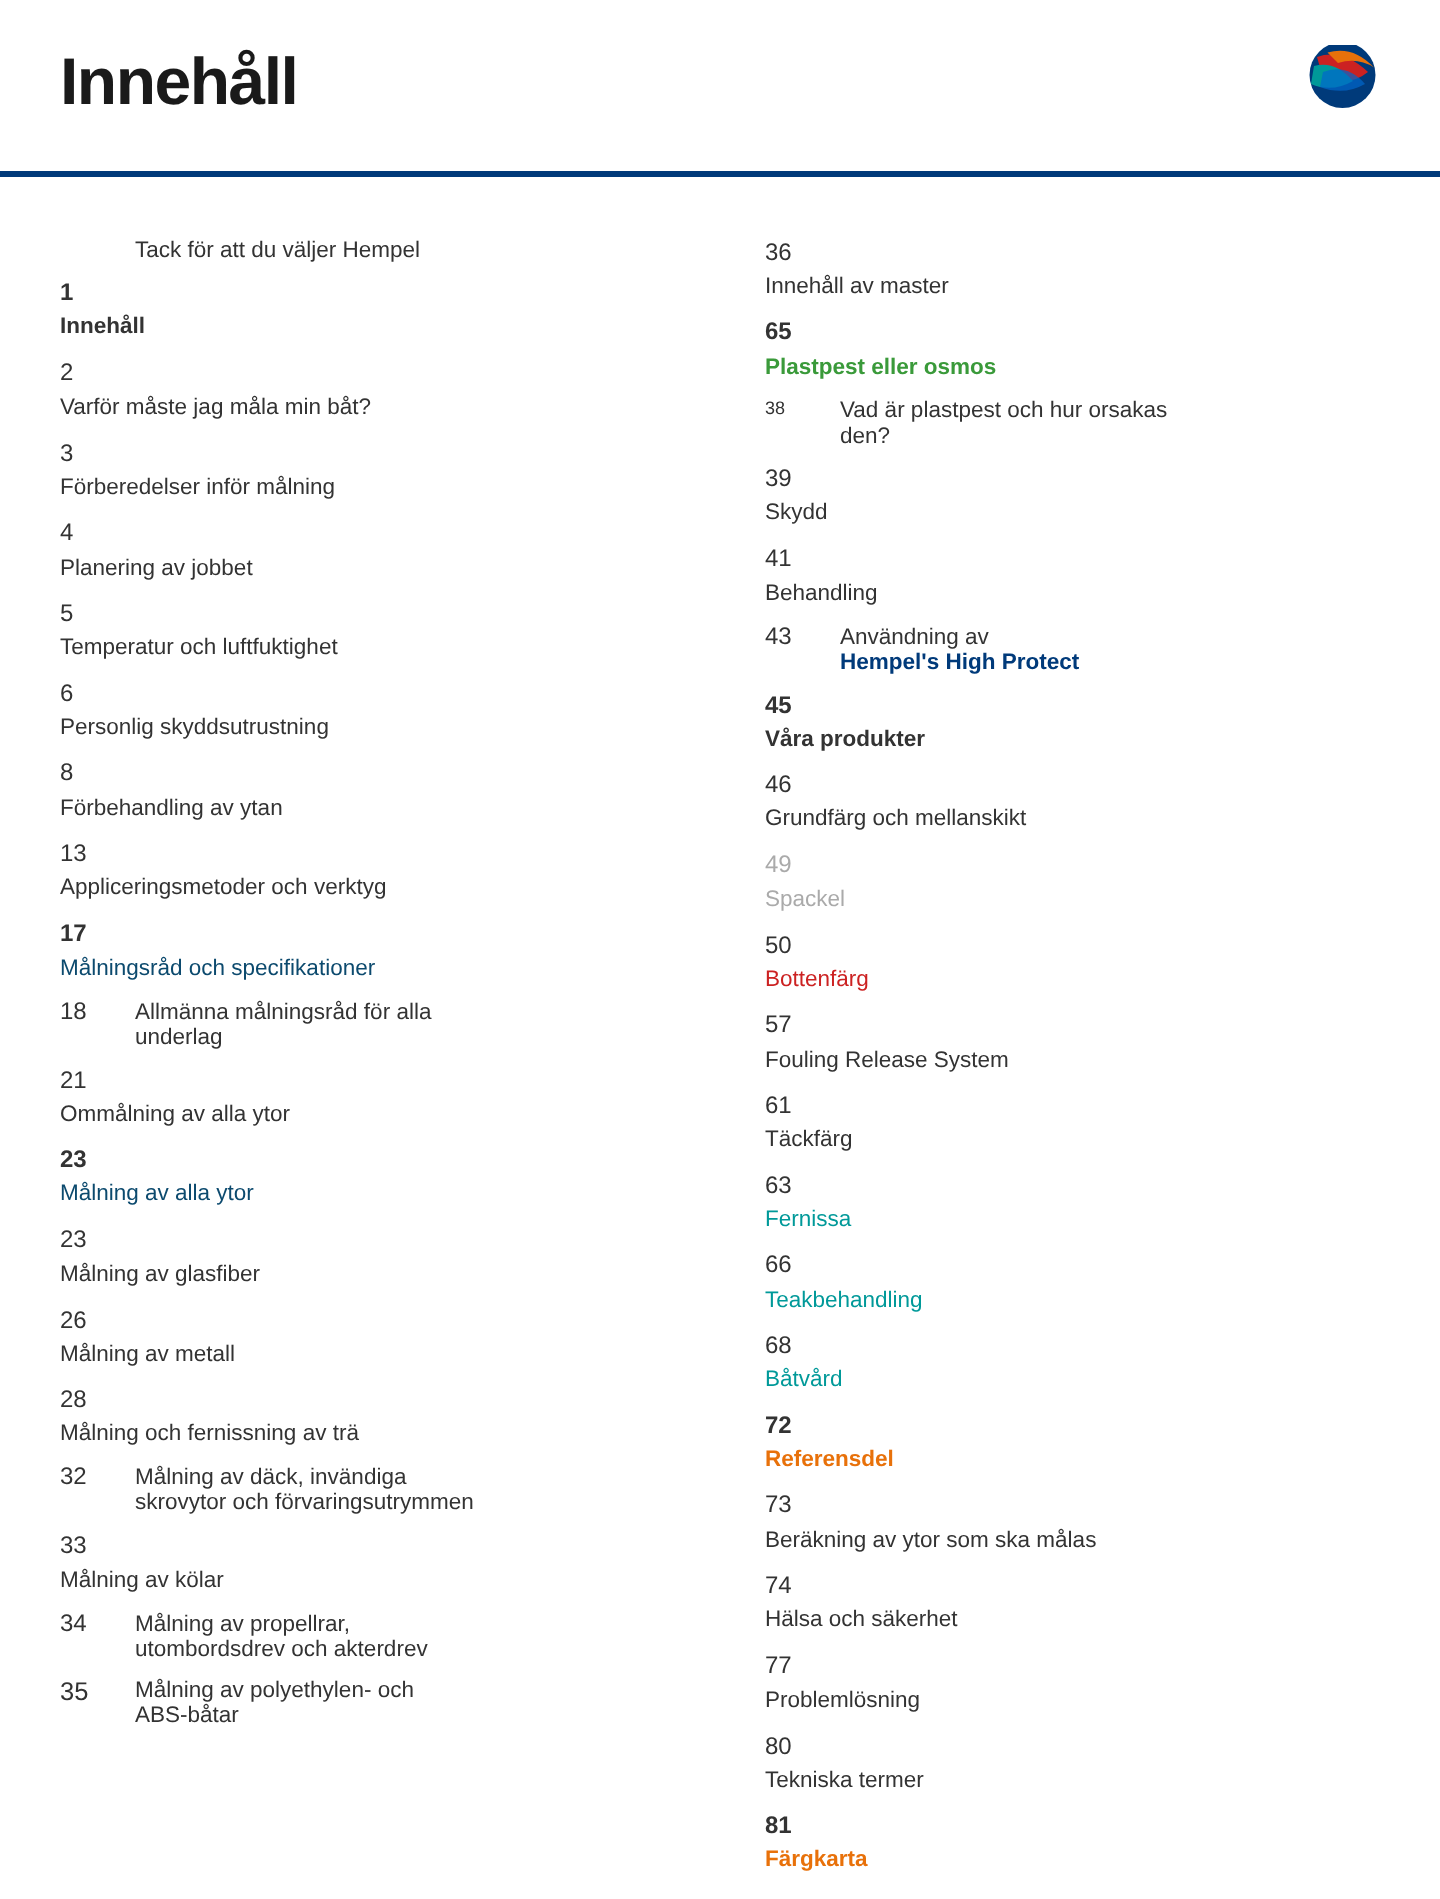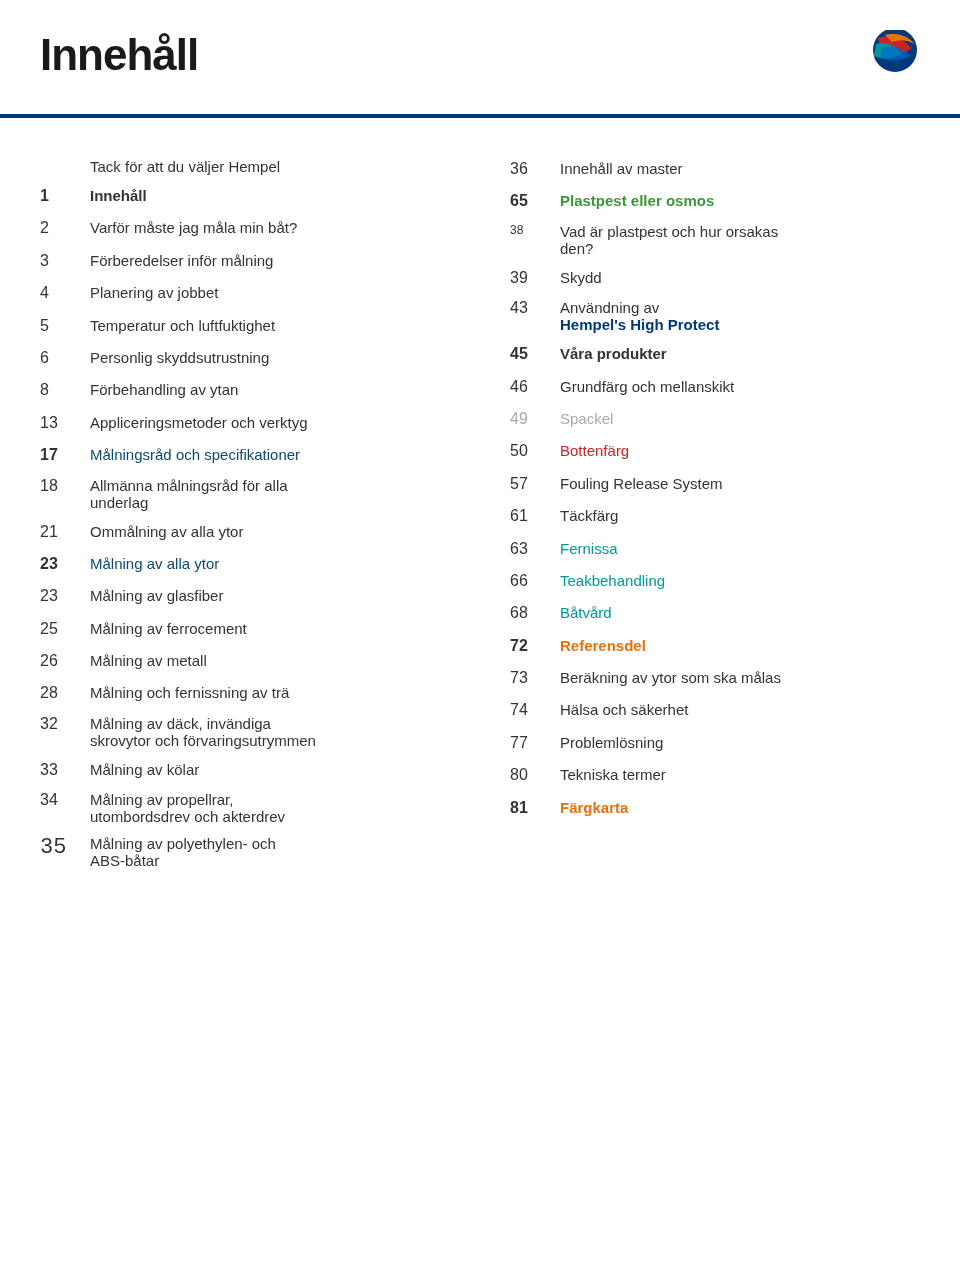--- a/index.html
+++ b/index.html
@@ -52,20 +52,21 @@
       flex: 1;
       padding-left: 30px;
       border-left: none;
     }
 
     .toc-entry {
       display: flex;
       align-items: baseline;
       margin-bottom: 10px;
       line-height: 1.4;
+      flex-direction: column;
     }
 
     .toc-num {
       min-width: 50px;
       font-size: 16px;
       color: #333;
       font-weight: 400;
     }
 
     .toc-num.bold {
@@ -214,45 +215,41 @@
     </div>
     <div class="toc-entry">
       <span class="toc-num bold">23</span>
       <span class="toc-text orange">Målning av alla ytor</span>
     </div>
     <div class="toc-entry">
       <span class="toc-num">23</span>
       <span class="toc-text">Målning av glasfiber</span>
     </div>
     <div class="toc-entry">
-      <span class="toc-num">25</span>
-      <span class="toc-text">Målning av ferrocement</span>
-    </div>
-    <div class="toc-entry">
       <span class="toc-num">26</span>
       <span class="toc-text">Målning av metall</span>
     </div>
     <div class="toc-entry">
       <span class="toc-num">28</span>
       <span class="toc-text">Målning och fernissning av trä</span>
     </div>
     <div class="toc-entry-multiline">
       <span class="toc-num" style="min-width:50px;font-size:16px;">32</span>
       <span class="toc-multiline-text">Målning av däck, invändiga<br>skrovytor och förvaringsutrymmen</span>
     </div>
     <div class="toc-entry">
       <span class="toc-num">33</span>
       <span class="toc-text">Målning av kölar</span>
     </div>
     <div class="toc-entry-multiline">
       <span class="toc-num" style="min-width:50px;font-size:16px;">34</span>
       <span class="toc-multiline-text">Målning av propellrar,<br>utombordsdrev och akterdrev</span>
     </div>
     <div class="toc-entry-multiline">
-      <span class="toc-num" style="min-width:50px;font-size:22px;font-family:Liberation Mono, monospace;">35</span>
+      <span class="toc-num" style="min-width:50px;font-size:17px;">35</span>
       <span class="toc-multiline-text">Målning av polyethylen- och<br>ABS-båtar</span>
     </div>
   </div>
 
   <div class="col-right">
     <div class="toc-entry">
       <span class="toc-num">36</span>
       <span class="toc-text">Innehåll av master</span>
     </div>
     <div class="toc-entry">
@@ -260,20 +257,24 @@
       <span class="toc-text green">Plastpest eller osmos</span>
     </div>
     <div class="toc-entry-multiline">
       <span class="toc-num" style="min-width:50px;font-size:12px;">38</span>
       <span class="toc-multiline-text">Vad är plastpest och hur orsakas<br>den?</span>
     </div>
     <div class="toc-entry">
       <span class="toc-num">39</span>
       <span class="toc-text">Skydd</span>
     </div>
+    <div class="toc-entry">
+      <span class="toc-num">41</span>
+      <span class="toc-text">Behandling</span>
+    </div>
     <div class="toc-entry-multiline">
       <span class="toc-num" style="min-width:50px;font-size:16px;">43</span>
       <span class="toc-multiline-text">Användning av<br><span class="hempel-high-protect">Hempel's High Protect</span></span>
     </div>
     <div class="toc-entry">
       <span class="toc-num bold">45</span>
       <span class="toc-text bold">Våra produkter</span>
     </div>
     <div class="toc-entry">
       <span class="toc-num">46</span>

